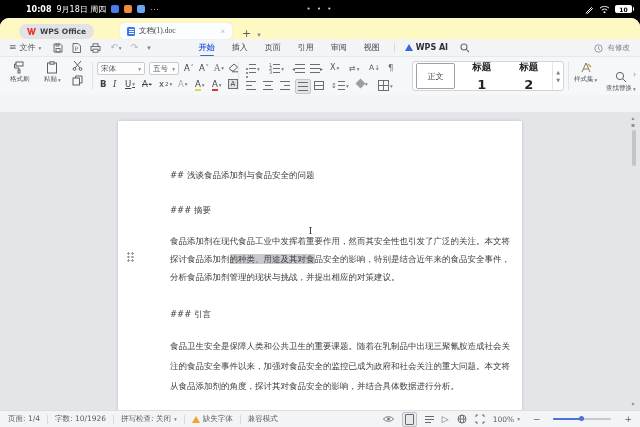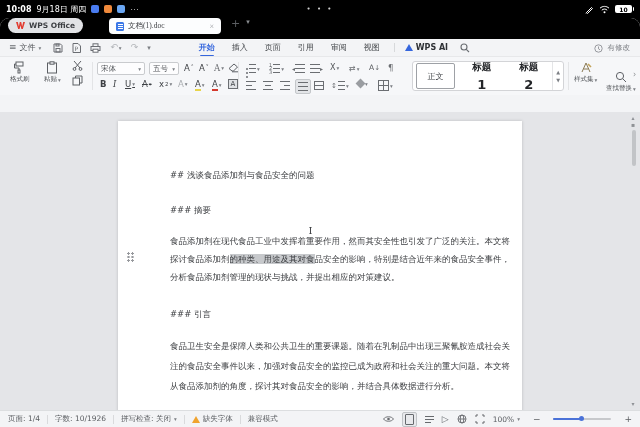--- a/index.html
+++ b/index.html
@@ -1,32 +1,32 @@
 <!DOCTYPE html>
 <html><head>
 <meta charset="utf-8">
 <style>
   html,body{margin:0;padding:0;background:#000;}
   #screen{position:relative;width:640px;height:427px;overflow:hidden;background:#000;
     font-family:"DejaVu Sans","Liberation Sans",sans-serif;-webkit-font-smoothing:antialiased;}
   
   .statusbar{position:absolute;top:0;left:0;right:0;height:18px;background:#000;color:#fff;
-    display:flex;align-items:center;padding:0 6px;box-sizing:border-box;font-size:8px;}
+    display:flex;align-items:center;padding:0 26px;box-sizing:border-box;font-size:8px;}
   .sb-left{display:flex;align-items:center;gap:5px;}
   .sb-time{font-weight:bold;}
   .appdot{width:8px;height:8px;border-radius:2px;display:inline-block;}
   .sb-center{position:absolute;left:50%;transform:translateX(-50%);color:#cfcfcf;font-size:7px;letter-spacing:2px;}
   .sb-right{position:absolute;right:8px;top:0;height:18px;display:flex;align-items:center;gap:5px;}
   .battery{min-width:15px;height:8px;background:#fff;border-radius:2px;color:#000;font-size:6px;font-weight:bold;
     display:flex;align-items:center;justify-content:center;position:relative;padding:0 1px;}
   .battery::after{content:"";position:absolute;right:-2px;top:2px;width:1.5px;height:4px;background:#fff;border-radius:0 1px 1px 0;}
   
   .window{position:absolute;top:18px;left:0;right:0;bottom:0;background:#f3f4f6;border-radius:9px 9px 0 0;overflow:hidden;}
   
-  .tabbar{position:relative;height:21px;background:#000000;display:flex;align-items:flex-start;padding:0 8px;box-sizing:border-box;}
+  .tabbar{position:relative;height:21px;background:#fef9c3;display:flex;align-items:flex-end;padding:0 19px;box-sizing:border-box;}
   .appchip{display:flex;align-items:center;gap:4px;background:#e2e3e6;border-radius:9px;height:15px;padding:0 8px;font-size:7.5px;color:#3c3e42;font-weight:bold;}
   .wlogo{width:9px;height:9px;display:inline-block;}
   .doctab{display:flex;align-items:center;gap:4px;background:#fcfdfe;border-radius:4px;height:16px;margin-left:26px;padding:0 7px;width:98px;font-size:7.5px;color:#3c3e42;box-shadow:0 0 1px rgba(0,0,0,.18);font-family:Liberation Serif, serif;}
   .docicon{width:8px;height:9px;background:#3b78e7;border-radius:1.5px;position:relative;flex:none;}
   .docicon::after{content:"";position:absolute;left:1.5px;top:2px;width:5px;height:1px;background:#fff;box-shadow:0 2px 0 #fff,0 4px 0 #fff;}
   .tabclose{margin-left:auto;color:#9a9da1;font-size:8px;}
   .tb-plus{margin-left:10px;color:#5c5f63;font-size:11px;line-height:1;}
   .tb-caret{margin-left:6px;color:#8a8d91;font-size:7px;}
   
   .menubar{position:relative;height:17px;display:flex;align-items:center;padding:0 9px;box-sizing:border-box;font-size:8px;color:#54575b;}

